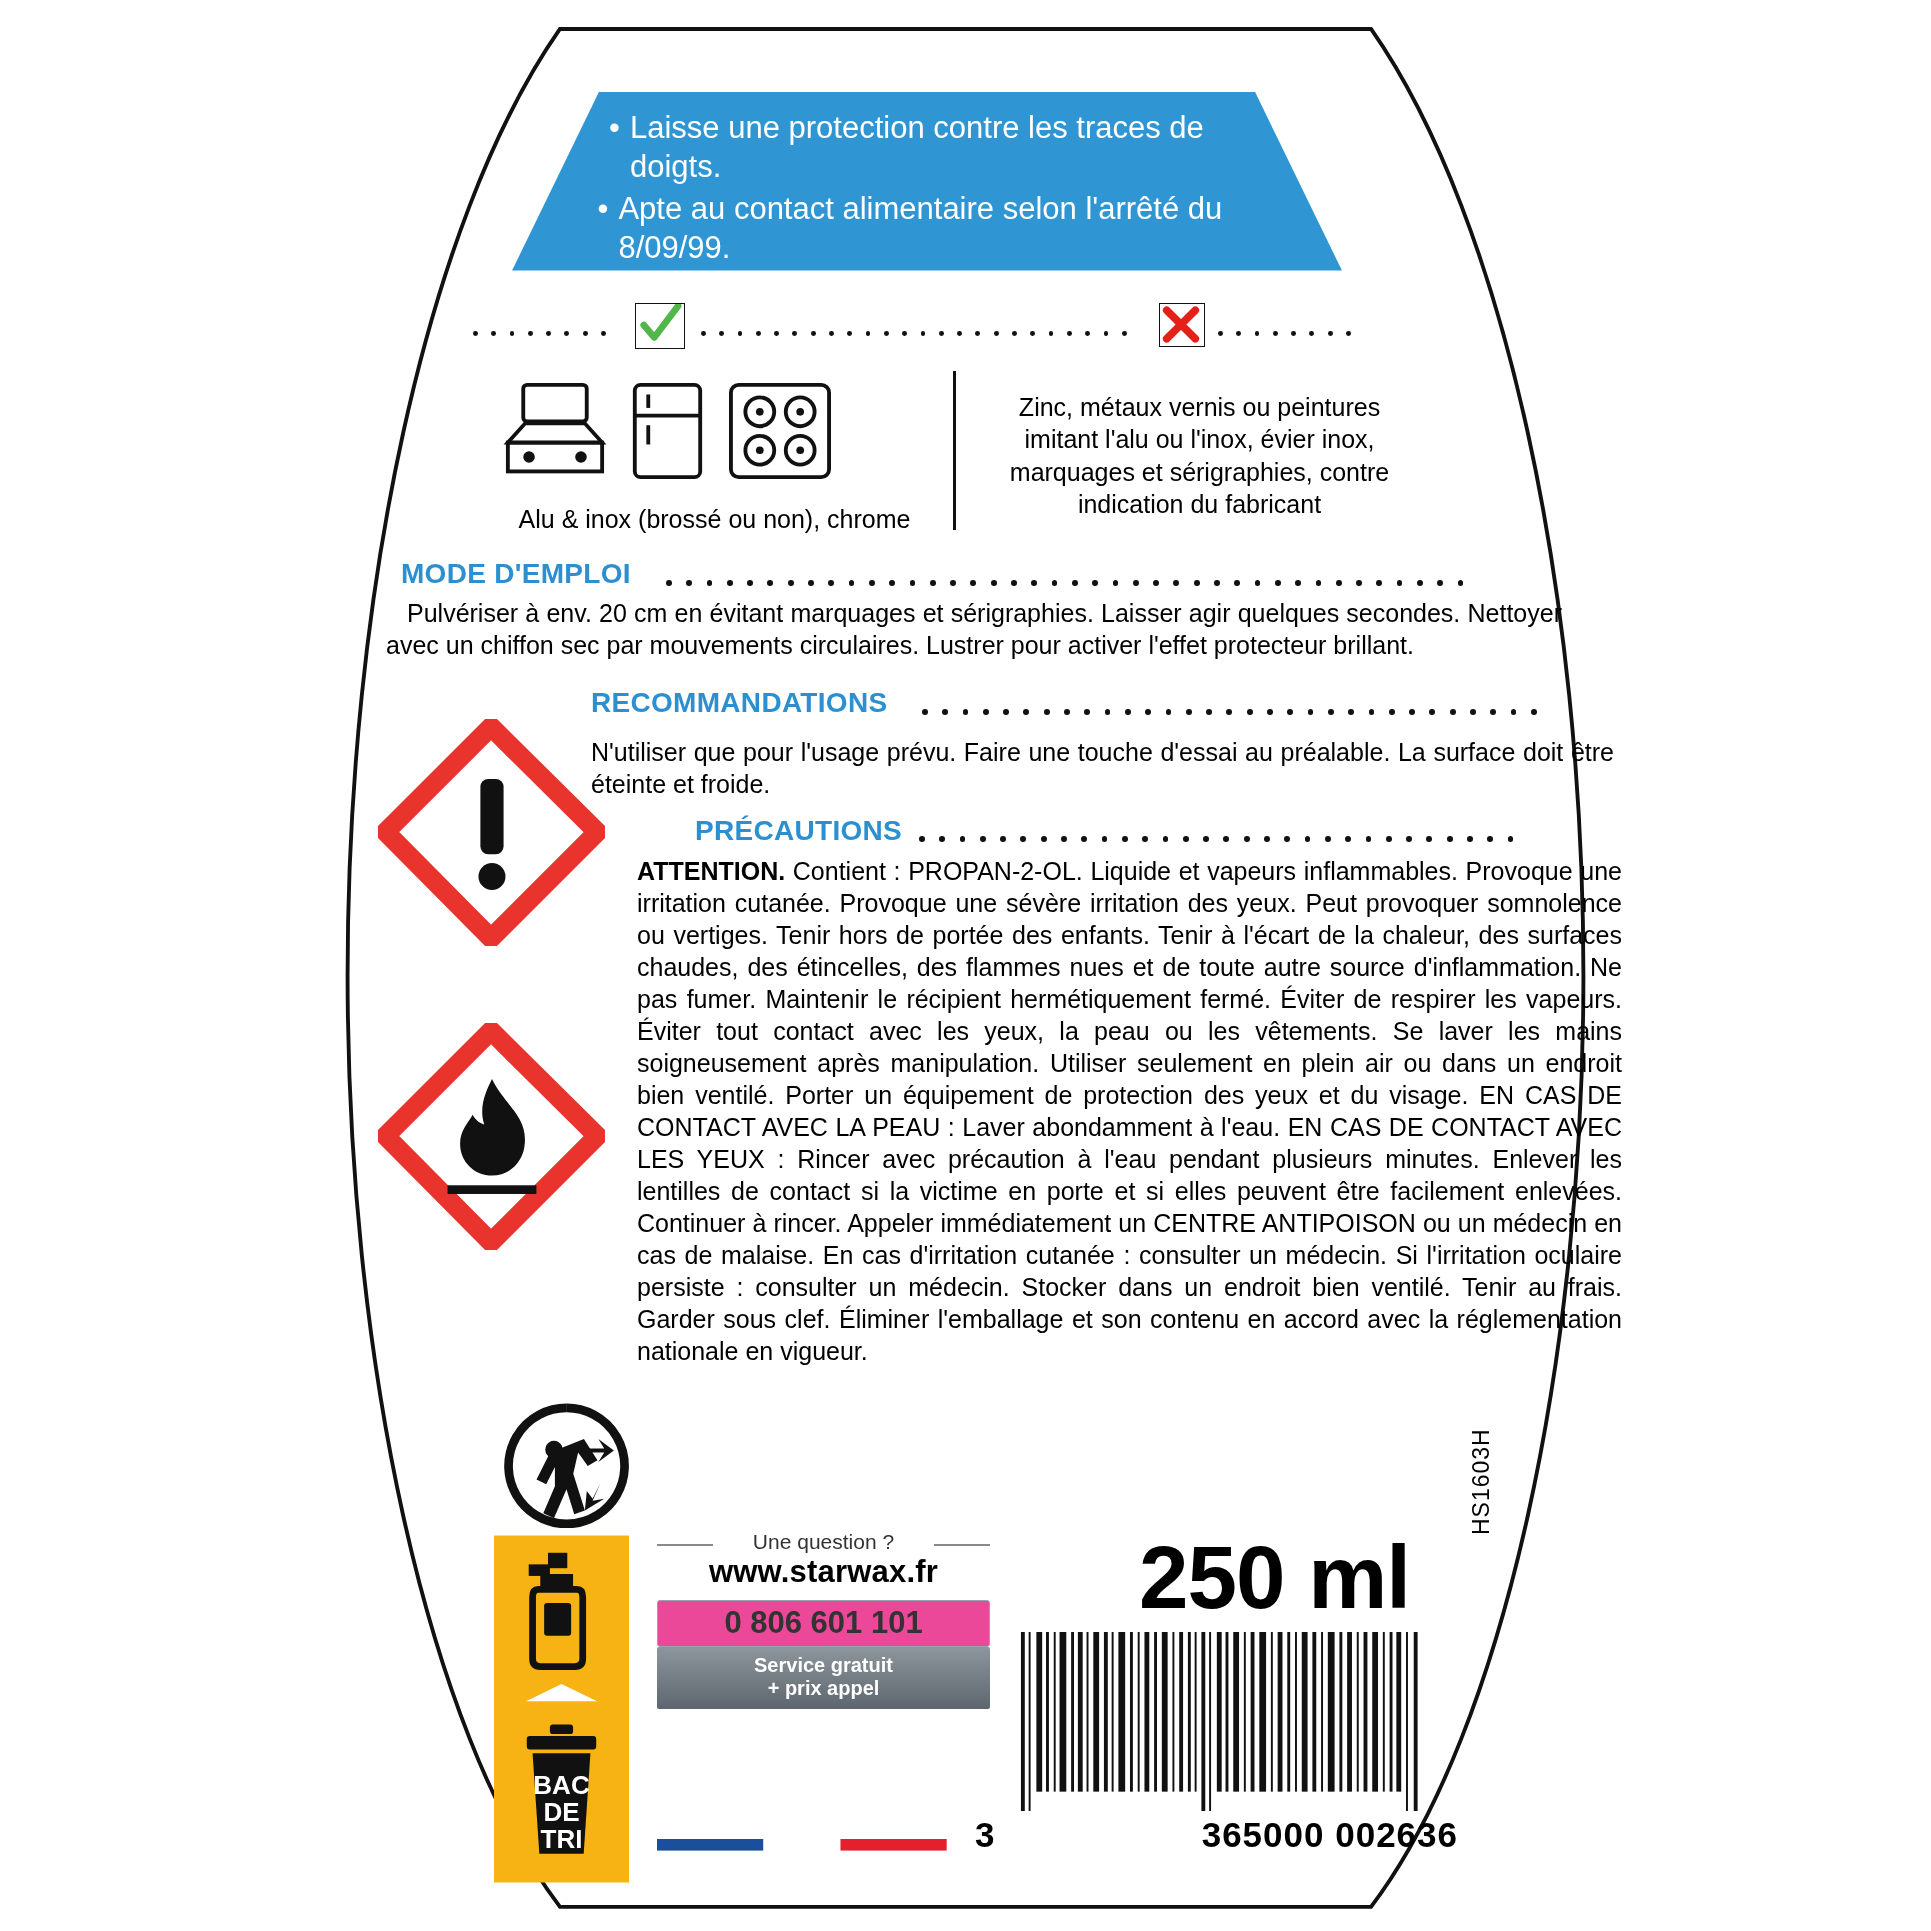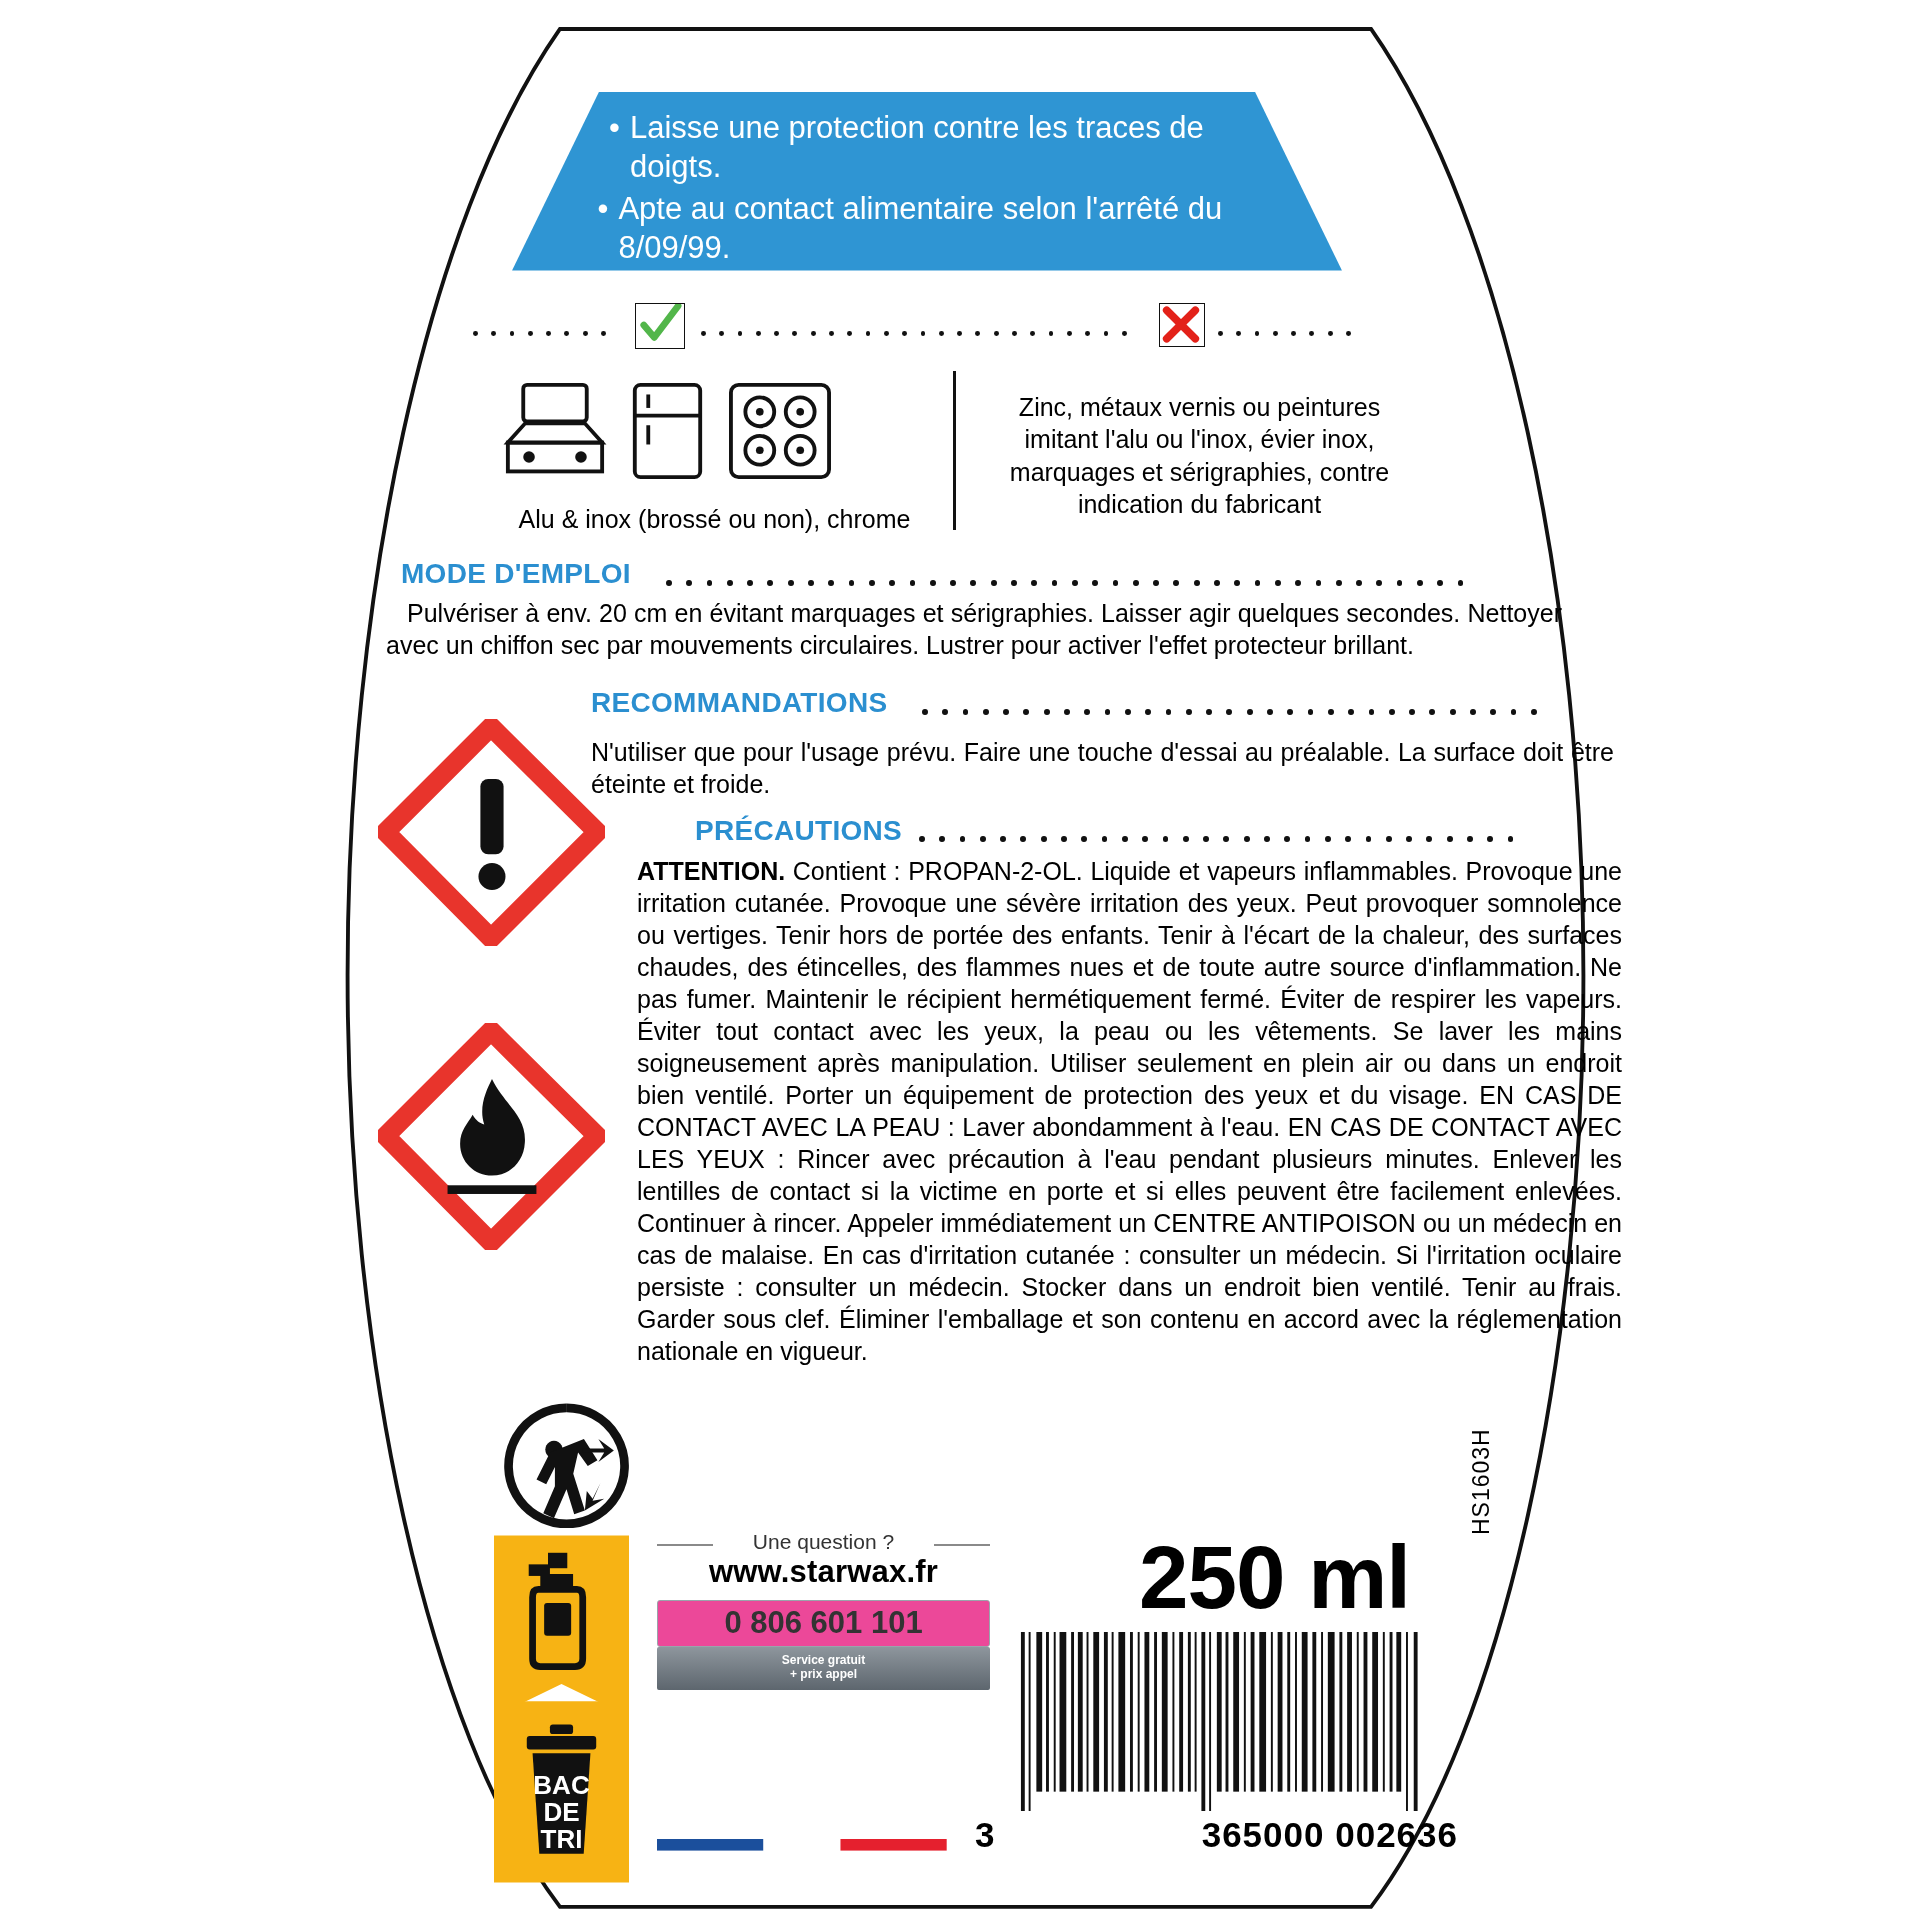--- a/index.html
+++ b/index.html
@@ -42,21 +42,21 @@
   .ghs .dia{position:absolute;left:0;top:0;width:227px;height:227px;}
 
   
   .recycle{position:absolute;left:494px;top:1402px;width:145px;height:126px;}
   .bacdetri{position:absolute;left:494px;top:1535px;width:113px;height:348px;}
   .question{position:absolute;left:657px;top:1530px;width:333px;}
   .q-top{position:relative;text-align:center;font-size:21px;color:#333;}
   .q-line{position:absolute;top:13.5px;width:56px;height:2.9px;background:#8a8a8a;}
   .q-url{margin-top:0;text-align:center;font-size:31px;font-weight:bold;letter-spacing:0.2px;}
   .q-num{margin-top:9.7px;border:1.9px solid #9aa3ab;border-radius:2.9px;text-align:center;font-size:31px;font-weight:bold;color:#333;padding:3.9px 0 5.8px;background:#ec4899;}
-  .q-serv{margin-top:0;background:linear-gradient(#8e969d,#5d666e);color:#fff;text-align:center;font-size:12px;font-weight:bold;line-height:1.15;padding:6.8px 0 8.7px;border-radius:1.9px;}
+  .q-serv{margin-top:0;background:linear-gradient(#8e969d,#5d666e);color:#fff;text-align:center;font-size:20px;font-weight:bold;line-height:1.15;padding:6.8px 0 8.7px;border-radius:1.9px;}
   .q-addr{margin-top:13.5px;text-align:center;font-size:19.3px;line-height:1.35;}
   .flagbars{position:absolute;left:657px;top:1839px;width:309px;height:11.6px;}
 
   .volume{position:absolute;left:1139px;top:1526px;font-size:89px;font-weight:bold;letter-spacing:-1px;}
   .barcode{position:absolute;left:1019px;top:1632px;width:415px;height:179px;}
   .ean{position:absolute;left:975px;top:1815px;width:483px;font-size:35px;font-weight:600;letter-spacing:1px;display:flex;justify-content:space-between;}
   .code-vert{position:absolute;left:1468px;top:1535px;font-size:23px;letter-spacing:1px;transform:rotate(-90deg);transform-origin:left top;white-space:nowrap;}
 </style>
 </head>
 <body>

